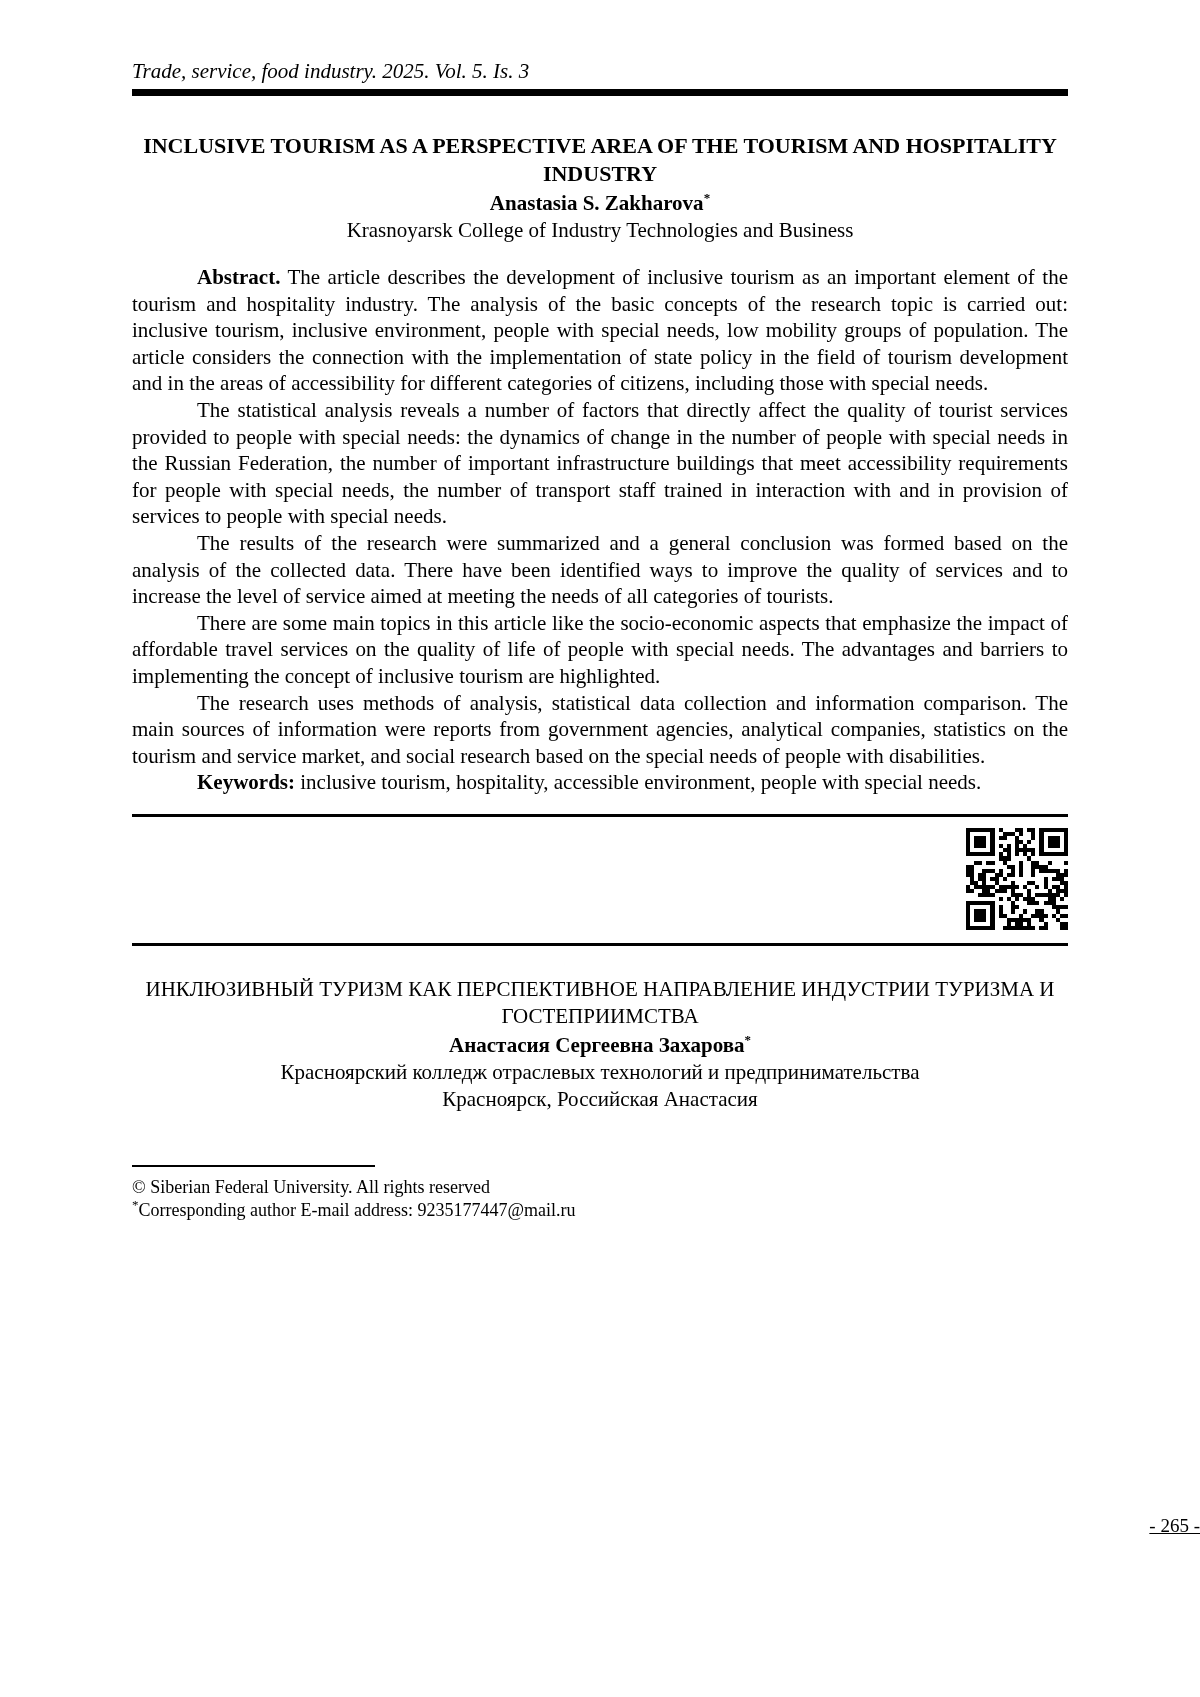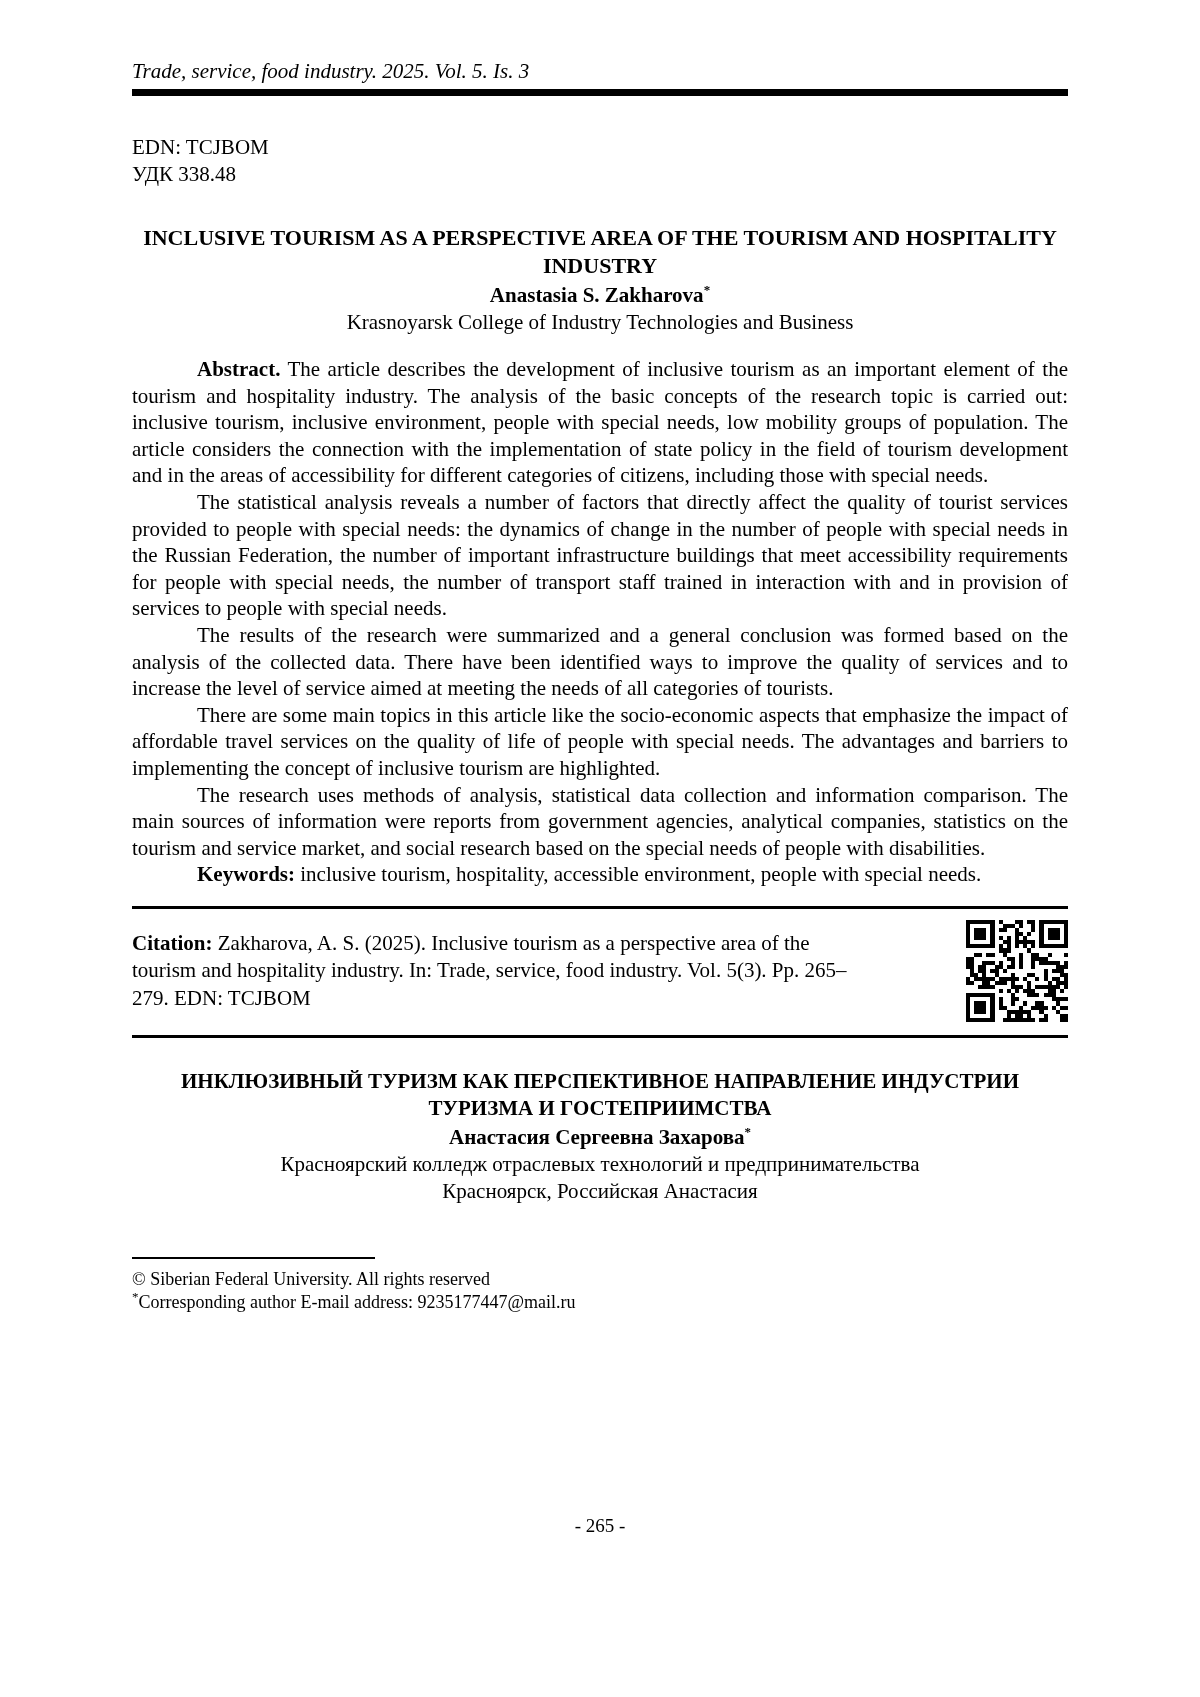--- a/index.html
+++ b/index.html
@@ -68,73 +68,69 @@
   .qr {
     margin-left: auto;
     width: 102px;
     height: 102px;
     display: grid;
     grid-template-columns: repeat(25, 1fr);
     grid-auto-rows: 1fr;
     background: #fff;
   }
   .ru-block { margin-top: 30px; text-align: center; }
-  .title-ru { font-weight: bold; font-size: 21px; line-height: 27px; }
+  .title-ru { font-weight: normal; font-size: 21px; line-height: 27px; }
   .author-ru { font-weight: bold; font-size: 21px; line-height: 27px; margin-top: 2px; }
   .affil-ru, .loc-ru { font-size: 21px; line-height: 27px; }
   .footnotes {
     margin-top: 52px;
     font-size: 18px;
     line-height: 23px;
   }
   .footnote-divider {
     width: 243px;
     border-top: 2px solid #000;
     margin-bottom: 9px;
   }
   .page-number {
     position: absolute;
     left: 0;
     right: 0;
     bottom: 160px;
-    text-align: center;
+    text-align: right;
     font-size: 19px;
+    text-decoration: underline;
   }
 </style>
 </head>
 <body>
 
 <div class="page">
 
   <div class="journal-header">Trade, service, food industry. 2025. Vol. 5. Is. 3</div>
   <div class="header-rule"></div>
 
-  <div class="codes">
-    <div>EDN: TCJBOM</div>
-    <div>УДК 338.48</div>
-  </div>
 
   <div class="title-block">
     <div class="title-en">INCLUSIVE TOURISM AS A PERSPECTIVE AREA OF THE TOURISM AND HOSPITALITY INDUSTRY</div>
     <div class="author-line"><span>Anastasia S. Zakharova</span><sup class="marker">*</sup></div>
     <div class="affil-line">Krasnoyarsk College of Industry Technologies and Business</div>
   </div>
 
 
   <div class="abstract-block">
     <p class="para"><b>Abstract.</b> <span>The article describes the development of inclusive tourism as an important element of the tourism and hospitality industry. The analysis of the basic concepts of the research topic is carried out: inclusive tourism, inclusive environment, people with special needs, low mobility groups of population. The article considers the connection with the implementation of state policy in the field of tourism development and in the areas of accessibility for different categories of citizens, including those with special needs.</span></p>
     <p class="para">The statistical analysis reveals a number of factors that directly affect the quality of tourist services provided to people with special needs: the dynamics of change in the number of people with special needs in the Russian Federation, the number of important infrastructure buildings that meet accessibility requirements for people with special needs, the number of transport staff trained in interaction with and in provision of services to people with special needs.</p>
     <p class="para">The results of the research were summarized and a general conclusion was formed based on the analysis of the collected data. There have been identified ways to improve the quality of services and to increase the level of service aimed at meeting the needs of all categories of tourists.</p>
     <p class="para">There are some main topics in this article like the socio-economic aspects that emphasize the impact of affordable travel services on the quality of life of people with special needs. The advantages and barriers to implementing the concept of inclusive tourism are highlighted.</p>
     <p class="para">The research uses methods of analysis, statistical data collection and information comparison. The main sources of information were reports from government agencies, analytical companies, statistics on the tourism and service market, and social research based on the special needs of people with disabilities.</p>
     <p class="para"><b>Keywords:</b> <span>inclusive tourism, hospitality, accessible environment, people with special needs.</span></p>
   </div>
 
   <div class="citation-block">
-    <div class="citation-text"><b>Citation:</b> <span>Zakharova, A. S. (2025). Inclusive tourism as a perspective area of the tourism and hospitality industry. In: Trade, service, food industry. Vol. 5(3). Pp. 265–279. EDN: TCJBOM</span></div>
     <div class="qr">
         <div style="background: rgb(0, 0, 0);"></div>
         <div style="background: rgb(0, 0, 0);"></div>
         <div style="background: rgb(0, 0, 0);"></div>
         <div style="background: rgb(0, 0, 0);"></div>
         <div style="background: rgb(0, 0, 0);"></div>
         <div style="background: rgb(0, 0, 0);"></div>
         <div style="background: rgb(0, 0, 0);"></div>
         <div style="background: rgb(255, 255, 255);"></div>
         <div style="background: rgb(0, 0, 0);"></div>

